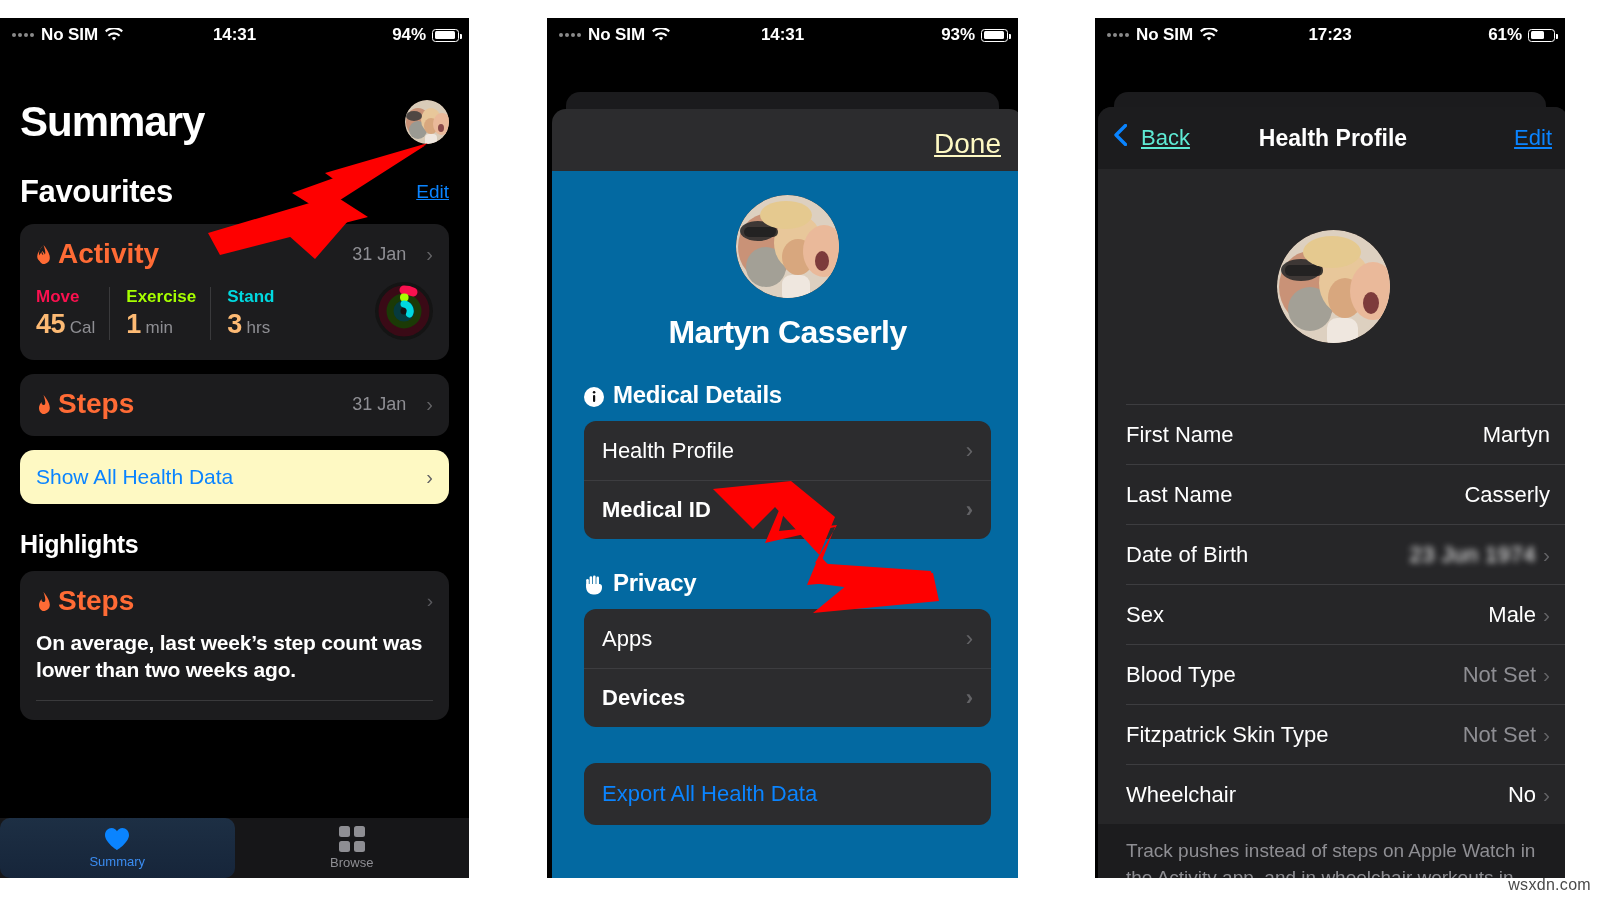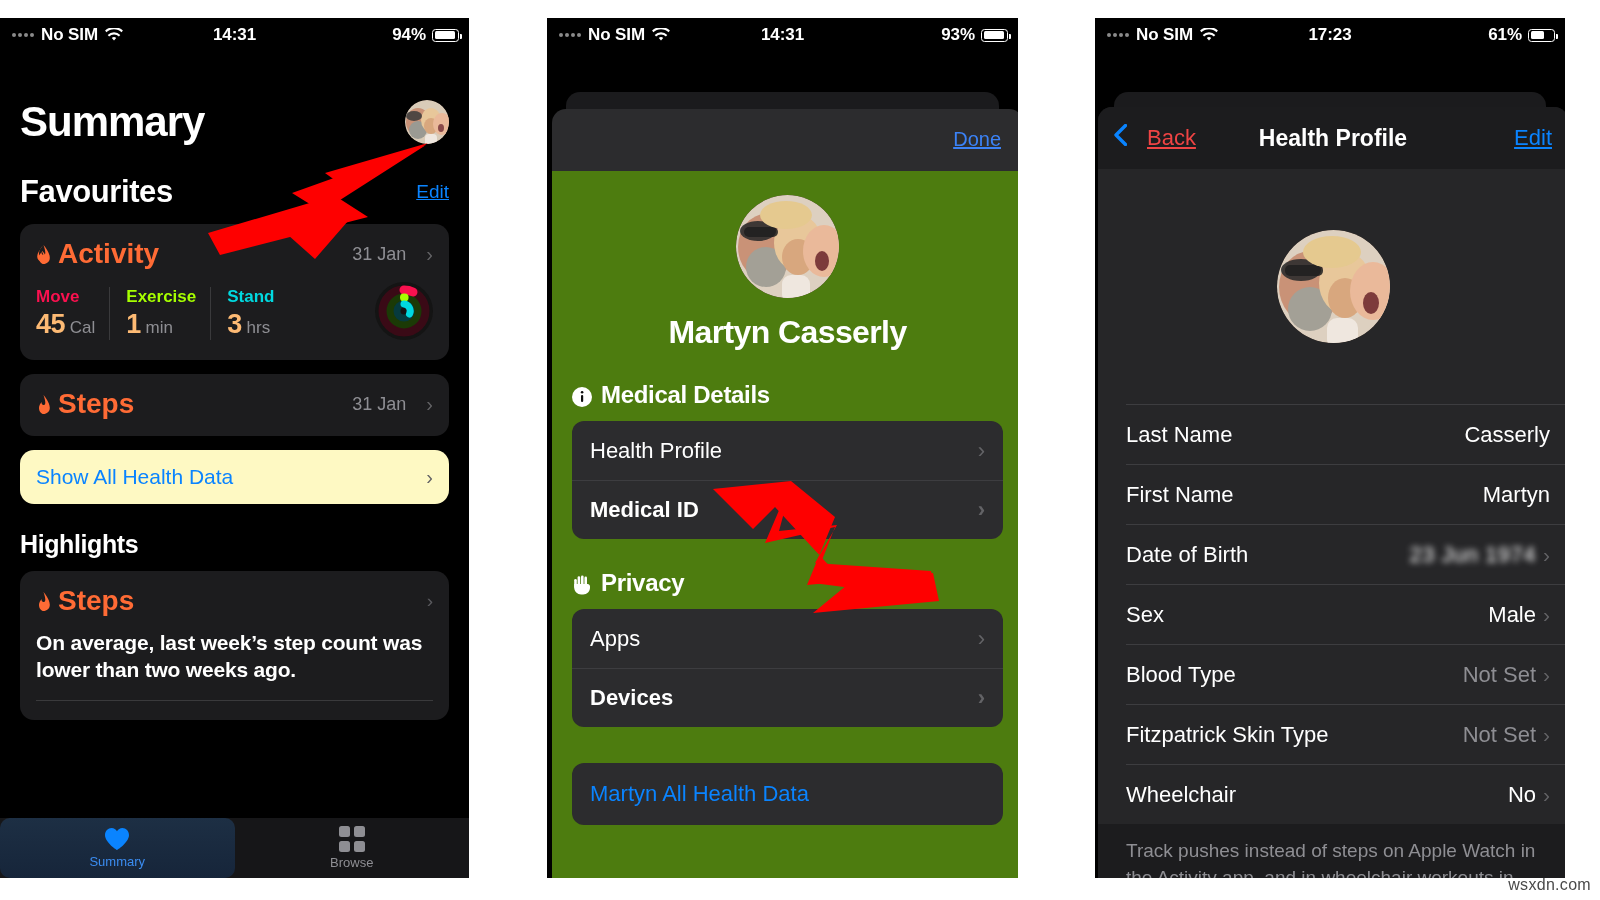--- a/index.html
+++ b/index.html
@@ -118,25 +118,25 @@
     position:absolute; left: 19px; right: 19px; top: 40px; height: 60px;
     background:#1b1b1d; border-radius: 14px 14px 0 0;
   }
   .sheet {
     position:absolute; left: 5px; right: -5px; top: 57px; bottom: 0;
     background: #2c2c2e; border-radius: 14px 14px 0 0; overflow:hidden;
   }
   .sheet-nav { height: 62px; position:relative; }
   .sheet-done {
     position:absolute; right: 22px; top: 19px;
-    color:#3b82f6; font-size: 20px; text-decoration: underline;
+    color:#fef9c3; font-size: 28px; text-decoration: underline;
   }
   .sheet-inner {
     position:absolute; left:0; right:0; top: 62px; bottom:0;
-    background:#4d7c0f; padding: 0 20px;
+    background:#0369a1; padding: 0 32px;
   }
   .p2-avatar-wrap { display:flex; justify-content:center; padding-top: 24px; }
   .av-xl { width: 103px; height: 103px; }
   .p2-name { text-align:center; color:#fff; font-size: 32px; font-weight:700; margin-top: 16px; letter-spacing:-0.6px;}
   .grp-head {
     display:flex; align-items:center; gap: 9px; color:#fff;
     font-size: 24px; font-weight: 700; margin-top: 30px; letter-spacing:-0.3px;
   }
   .info-icon { width: 20px; height: 20px; flex:none; }
   .hand-icon { width: 20px; height: 21px; flex:none; }
@@ -159,22 +159,22 @@
   }
   .p3-sheet {
     position:absolute; left: 3px; right: -3px; top: 55px; bottom: 0;
     background:#1c1c1e; border-radius: 14px 14px 0 0; overflow:hidden;
   }
   .p3-nav {
     height: 62px; position:relative; display:flex; align-items:center;
     background:#1c1c1e;
   }
   .p3-back {
-    position:absolute; left: 16px; display:flex; align-items:center; gap: 20px;
-    color:#ef4444; font-size: 22px;
+    position:absolute; left: 16px; display:flex; align-items:center; gap: 14px;
+    color:#5eead4; font-size: 22px;
   }
   .p3-back .bl { text-decoration: underline; }
   .p3-navtitle {
     position:absolute; left:50%; transform:translateX(-50%);
     color:#fff; font-size: 23px; font-weight:700;
   }
   .p3-edit { position:absolute; right: 16px; color:#0a84ff; font-size: 22px; text-decoration: underline;}
   .p3-avatarzone {
     background:#262628; height: 235px; display:flex; align-items:center; justify-content:center;
   }
@@ -480,21 +480,21 @@
               <span class="chv">›</span>
             </div>
             <div class="grp-row">
               <span>Devices</span>
               <span class="chv">›</span>
             </div>
           </div>
 
           <div class="export-grp">
             <div class="export-row">
-              <span>Martyn All Health Data</span>
+              <span>Export All Health Data</span>
             </div>
           </div>
         </div>
       </div>
     </div>
 
     <svg class="arrow" style="left:140px; top:455px;" width="260" height="150" viewBox="0 0 260 150">
       <polygon points="28,18 130,106 112,124 260,124 260,96 128,88 146,60" fill="none"></polygon>
       <polygon points="26,16 66,56 88,34 160,112 126,140 252,128 246,100 120,112 148,44 104,8" fill="#fe0000"></polygon>
       <polygon points="26,16 96,28 78,70 148,54 126,110 250,126 244,98 128,90 150,52 92,58 104,14" fill="#fe0000"></polygon>
@@ -566,30 +566,30 @@
                 <rect x="8" y="35" width="38" height="11" rx="5" fill="#1f1f1f" opacity="0.85"></rect>
                 <ellipse cx="55" cy="22" rx="29" ry="16" fill="#e5c98f"></ellipse>
               </g>
             </svg>
           </div>
         </div>
 
         <div class="p3-list">
 
           <div class="p3-row">
+            <span>First Name</span>
+            <span class="p3-val">
+              <span class="v">Martyn</span>
+            </span>
+          </div>
+
+          <div class="p3-row">
             <span>Last Name</span>
             <span class="p3-val">
               <span class="v">Casserly</span>
-            </span>
-          </div>
-
-          <div class="p3-row">
-            <span>First Name</span>
-            <span class="p3-val">
-              <span class="v">Martyn</span>
             </span>
           </div>
 
           <div class="p3-row">
             <span>Date of Birth</span>
             <span class="p3-val">
               <span class="v blurred">23 Jun 1974</span>
               <span class="c">›</span>
             </span>
           </div>

